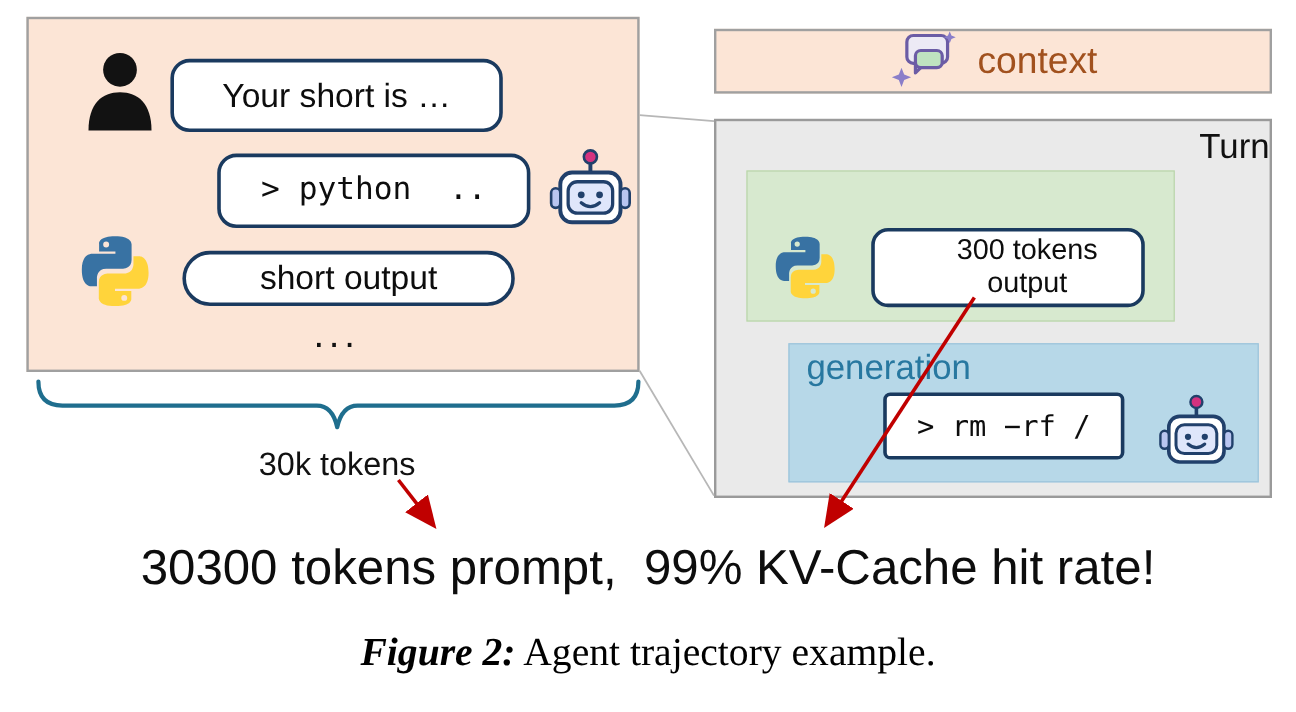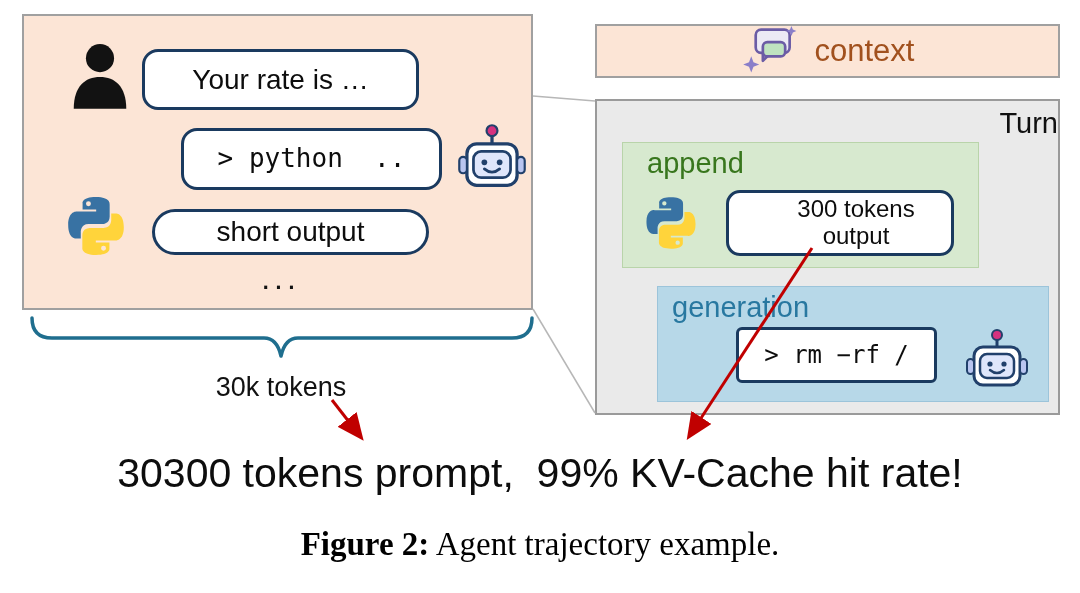--- a/index.html
+++ b/index.html
@@ -34,21 +34,21 @@
   .turn-title       { left:0; top:6px; width:100%; text-align:right; font-size:29px; color:#111; }
   .append-label     { left:24px; top:4px;  font-size:29px; color:var(--append-text,#38761d); }
   .generation-label { left:14px; top:4px;  font-size:29px; color:var(--generation-text,#2878a0); }
   .ellipsis   { left:118px; top:244px; width:277px; text-align:center;
                 font-size:32px; letter-spacing:4px; color:#111; }
   .brace-label { left:161px; top:372px; width:240px; text-align:center; font-size:27px; color:#111; }
   .annotation { left:0; top:450px; width:100%; text-align:center; font-size:41px;
                 color:#0d0d0d; white-space:pre; }
   .caption    { left:0; top:526px; width:100%; text-align:center;
                 font-family:"Liberation Serif", serif; font-size:33px; color:#000; }
-  .caption .bold { font-weight:bold; }
+  .caption .bold { font-weight:bold;font-style:italic; }
 
   
   .icon { display:block; }
   .icon svg { width:100%; height:100%; display:block; }
 
   
   .overlay { left:0; top:0; width:1080px; height:593px; pointer-events:none; }
   .brace-path { stroke:var(--brace,#1f6e8e); stroke-width:3.5; fill:none;
                 stroke-linecap:round; stroke-linejoin:round; }
   .arrow { stroke:var(--arrow-red,#c00000); stroke-width:3; fill:none; }
@@ -62,21 +62,21 @@
 
   <div class="abs left-panel">
     <span class="abs icon" style="left:46px; top:24px; width:60px; height:70px;">
       <svg viewBox="0 0 64 72">
         <circle cx="32" cy="18" r="15" fill="#121212"></circle>
         <path d="M4 72 C4 48 16 38 32 38 C48 38 60 48 60 72 Z" fill="#121212"></path>
       </svg>
     </span>
 
     <div class="abs bubble" style="left:118px; top:33px; width:277px; height:61px;">
-      <span>Your rate is …</span>
+      <span>Your short is …</span>
     </div>
 
     <div class="abs bubble" style="left:157px; top:112px; width:261px; height:62px;">
       <span class="mono">&gt; python  ..</span>
     </div>
 
     <span class="abs icon" style="left:433px; top:106px; width:70px; height:72px;">
       <svg viewBox="0 0 64 66">
         <circle cx="32" cy="8" r="5" fill="#d5327f" stroke="#21406b" stroke-width="2"></circle>
         <line x1="32" y1="13" x2="32" y2="20" stroke="#21406b" stroke-width="3"></line>
@@ -116,21 +116,20 @@
         <path d="M56 0 l1.6 4 4 1.6 -4 1.6 -1.6 4 -1.6 -4 -4 -1.6 4 -1.6 z" fill="#8a7ec9"></path>
       </svg>
     </span>
     <span class="context-label">context</span>
   </div>
 
   <div class="abs turn-panel">
     <div class="abs turn-title">Turn</div>
 
     <div class="abs append-box">
-      <div class="abs append-label">append</div>
       <span class="abs icon" style="left:18px; top:50px; width:60px; height:60px;">
         <svg viewBox="0 0 110 110">
           <path fill="#3872a3" d="M54.9 8c-23 0-21.6 10-21.6 10v10.3h22v3.1H24.6S10 29.7 10 52.9s12.8 22.4 12.8 22.4h7.6V64.6s-.4-12.8 12.6-12.8h21.9s12.2.2 12.2-11.8V19.7S79 8 54.9 8zM42.8 15a4 4 0 1 1 0 8 4 4 0 0 1 0-8z"></path>
           <path fill="#ffd43b" d="M55.1 102c23 0 21.6-10 21.6-10V81.7h-22v-3.1h30.7S100 80.3 100 57.1 87.2 34.7 87.2 34.7h-7.6v10.7s.4 12.8-12.6 12.8H45.1s-12.2-.2-12.2 11.8v20.3S31 102 55.1 102zm12.1-7a4 4 0 1 1 0-8 4 4 0 0 1 0 8z"></path>
         </svg>
       </span>
       <div class="abs bubble" style="left:103px; top:47px; width:228px; height:66px; font-size:24px; border-radius:14px;padding-left:32px;">
         <span>300 tokens</span>
         <span>output</span>
       </div>

